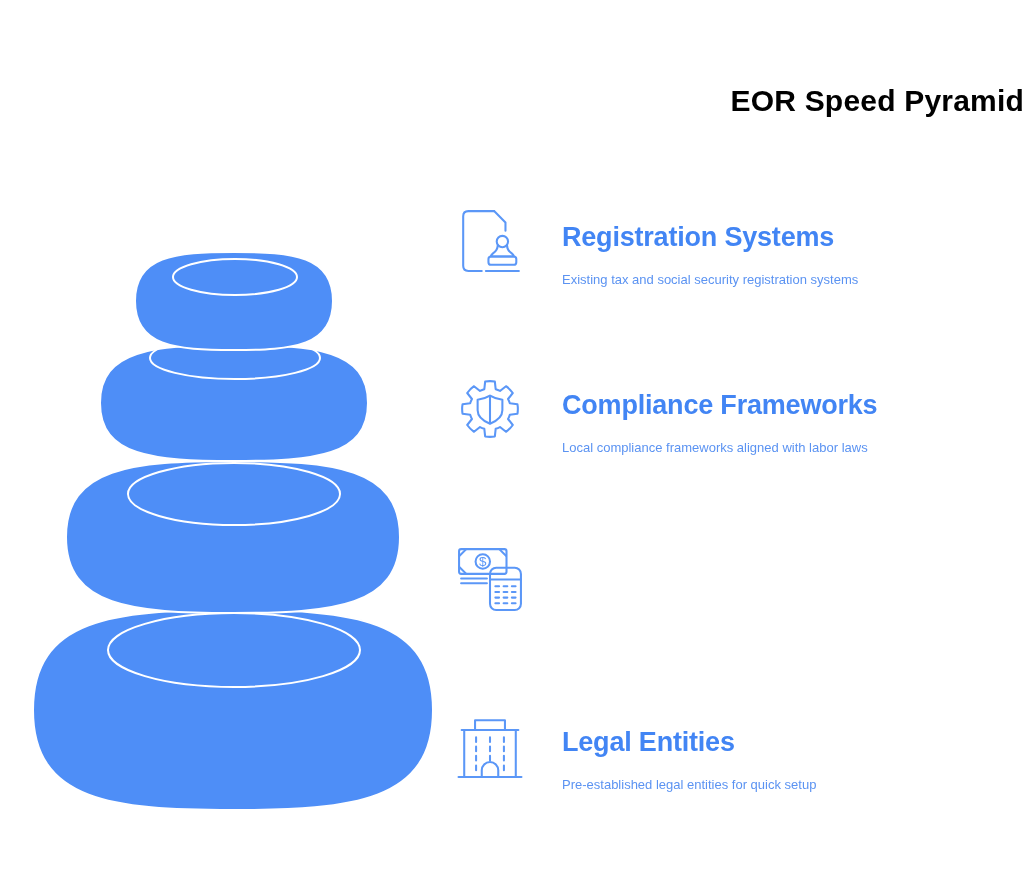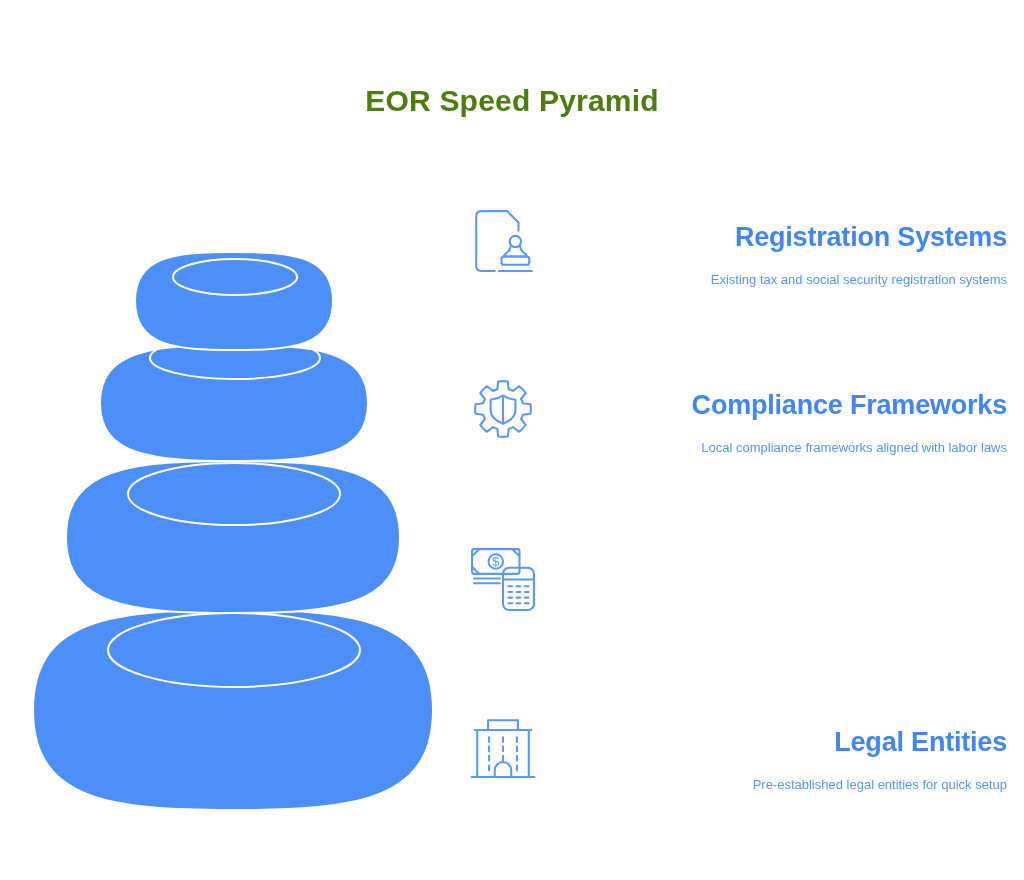--- a/index.html
+++ b/index.html
@@ -6,31 +6,31 @@
   body {
     width: 1024px; height: 880px;
     background: #ffffff;
     font-family: "Liberation Sans", sans-serif;
     position: relative;
     overflow: hidden;
   }
   .page-title {
     position: absolute;
     top: 62px; left: 0; width: 1024px;
-    text-align: center;
+    text-align: right;
     font-size: 30px; font-weight: 700;
-    color: #4d7c0f;
+    color: #000000;
     line-height: 38px;
     letter-spacing: 0.2px;
   }
   .pyramid-svg { position: absolute; left: 0; top: 0; }
   .stone { fill: #4e8ef7; stroke: #ffffff; stroke-width: 2; }
   .rim   { fill: none;    stroke: #ffffff; stroke-width: 2; }
 
-  .item { position: absolute; left: 458px; width: 545px; height: 150px; text-align: right; }
+  .item { position: absolute; left: 445px; width: 545px; height: 150px; }
   .item-1 { top: 200px; }
   .item-2 { top: 368px; }
   .item-3 { top: 537px; }
   .item-4 { top: 705px; }
   .item .icon-box {
     position: absolute; left: 12px; top: 8px;
     width: 66px; height: 66px;
   }
   .icon-box svg { width: 66px; height: 66px; display: block; }
   .icon-stroke {

